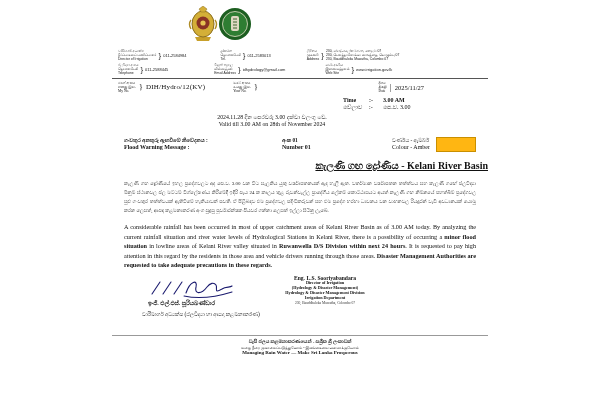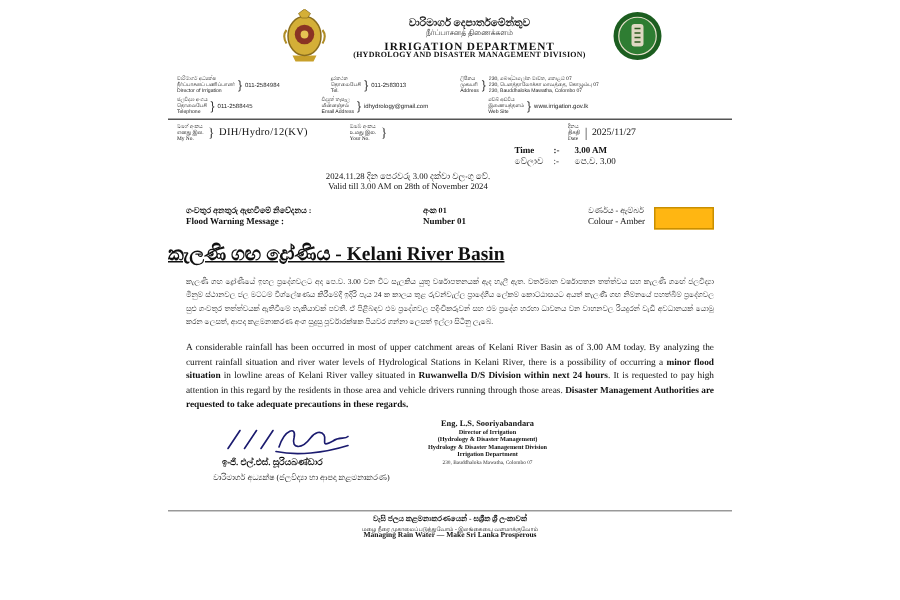--- a/index.html
+++ b/index.html
@@ -48,21 +48,21 @@
   
   .warn-row{display:flex;align-items:center;margin-top:9px;padding:0 12px;}
   .warn-left{width:158px;line-height:1.3;}
   .warn-num{width:92px;line-height:1.3;}
   .w-si{font-size:5.4px;font-weight:bold;}
   .w-en{font-size:6px;font-weight:bold;}
   .warn-colour{margin-left:auto;line-height:1.3;text-align:left;}
   .swatch{width:38px;height:13px;margin-left:6px;background:#FFB612;border:.5px solid #c98f00;}
 
   
-  .doc-title{text-align:left;margin-top:8px;font-size:13px;font-weight:bold;text-decoration:underline;}
+  .doc-title{text-align:right;margin-top:8px;font-size:10px;font-weight:bold;text-decoration:underline;}
   .para{margin:7px 12px 0;text-align:justify;}
   .para-si{font-size:5px;line-height:9px;color:#222;}
   .para-en{font-size:6.2px;line-height:9.6px;}
   .b{font-weight:bold;}
 
   
   .sign-area{position:relative;height:58px;margin-top:5px;}
   .sig-img{position:absolute;left:36px;top:1px;}
   .sig-name-si{position:absolute;left:36px;top:25px;font-size:6px;font-weight:bold;}
   .sig-title-si{position:absolute;left:30px;top:36px;font-size:5.4px;}
@@ -85,26 +85,20 @@
   <div class="masthead">
     <div class="emblem-left">
       <svg width="30" height="36" viewBox="0 0 30 36">
         <path d="M7 31 h16 l-2 4 H9 z" fill="#c8a02a"></path>
         <ellipse cx="15" cy="18" rx="11" ry="13" fill="#d4af37" stroke="#8a6d1d" stroke-width="1"></ellipse>
         <circle cx="15" cy="17" r="6.5" fill="#8a3324"></circle>
         <circle cx="15" cy="17" r="2.6" fill="#e6c453"></circle>
         <path d="M11 3 l4 -3 l4 3 l-2 3 h-4 z" fill="#d4af37" stroke="#8a6d1d" stroke-width=".5"></path>
         <path d="M3 14 q-3 4 0 9 M27 14 q3 4 0 9" stroke="#b08d26" stroke-width="1.4" fill="none"></path>
       </svg>
-    </div>
-    <div class="head-center">
-      <div class="head-si">වාරිමාර්ග දෙපාර්තමේන්තුව</div>
-      <div class="head-ta">நீர்ப்பாசனத் திணைக்களம்</div>
-      <div class="head-en">IRRIGATION DEPARTMENT</div>
-      <div class="head-div">(HYDROLOGY AND DISASTER MANAGEMENT DIVISION)</div>
     </div>
     <div class="emblem-right">
       <svg width="34" height="34" viewBox="0 0 34 34">
         <circle cx="17" cy="17" r="16" fill="#1c5e20"></circle>
         <circle cx="17" cy="17" r="12.5" fill="#2e7d32" stroke="#e4dfc8" stroke-width=".8"></circle>
         <rect x="13" y="9" width="8" height="15" rx="2" fill="#ded8c2"></rect>
         <path d="M15 12 h4 M15 15 h4 M15 18 h4 M15 21 h4" stroke="#2e5a1f" stroke-width=".9"></path>
       </svg>
     </div>
   </div>

